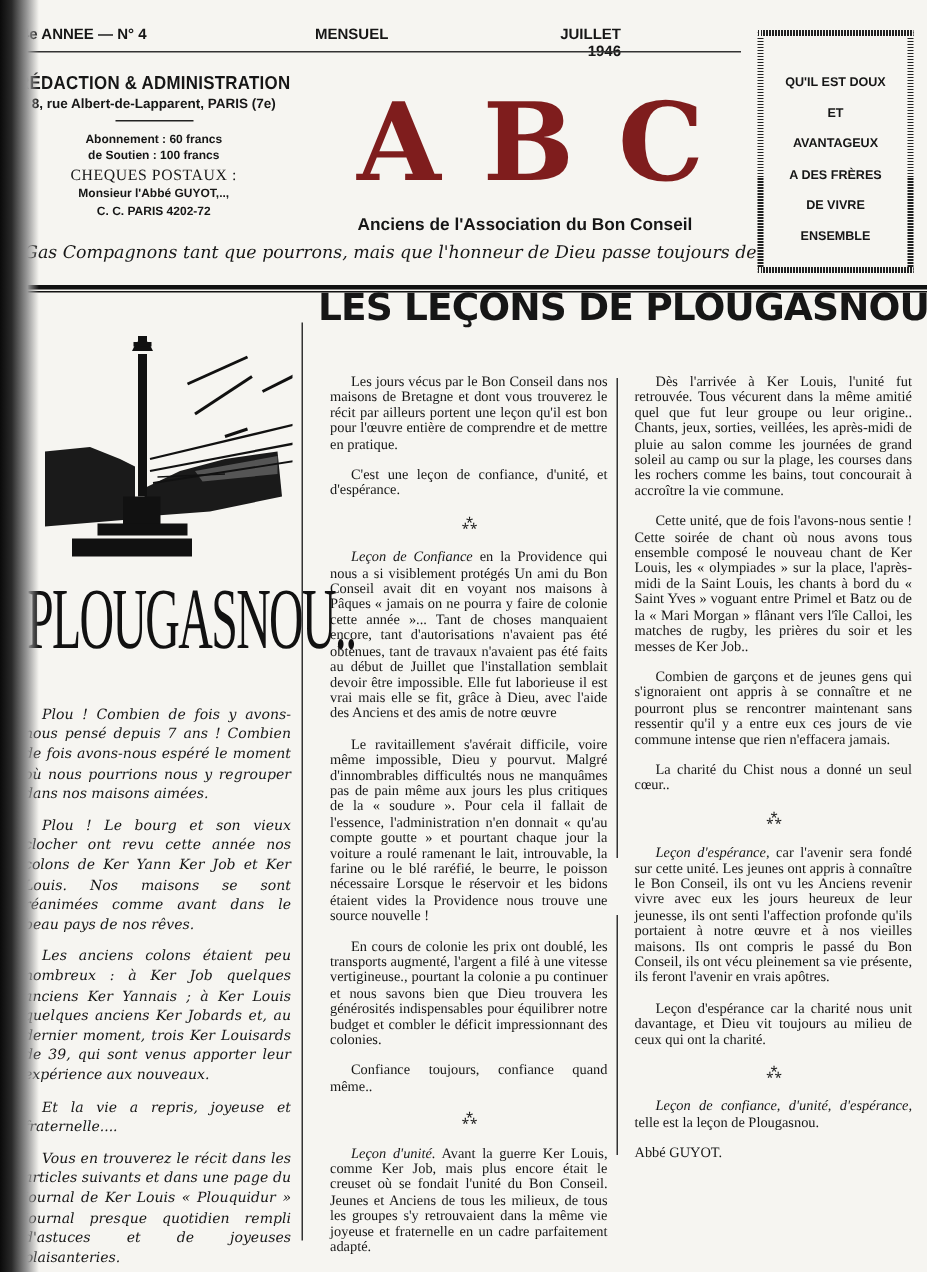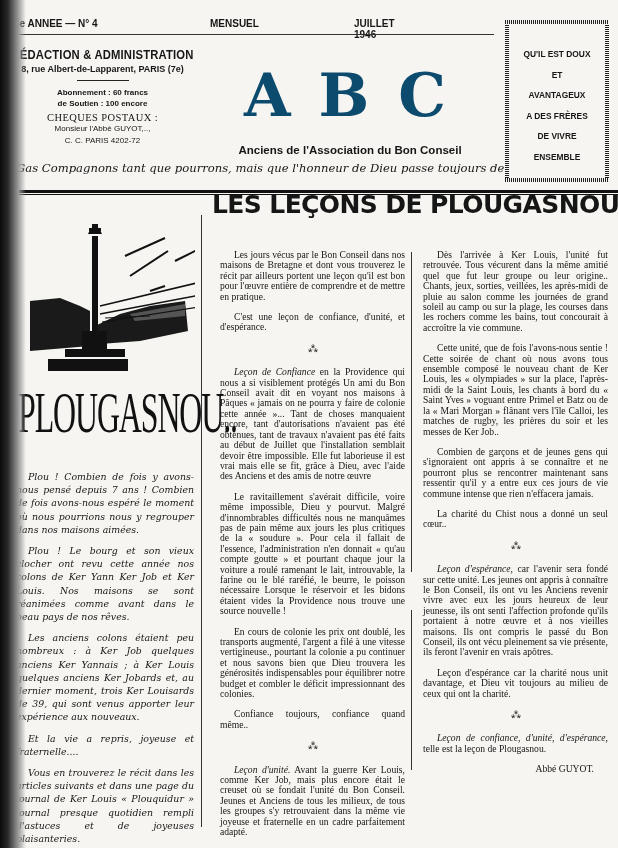--- a/index.html
+++ b/index.html
@@ -18,37 +18,37 @@
     z-index: 5; pointer-events: none;
   }
   
   .topline {
     position: absolute; left: 14px; top: 16px; width: 400px; height: 18px;
     font-family: "Liberation Sans", sans-serif; font-size: 10px; font-weight: bold;
   }
   .topline span { position: absolute; top: 2px; }
   .topline .issue { left: 0; }
   .topline .freq { left: 196px; }
-  .topline .date { left: 340px; }
+  .topline .date { left: 359px; text-align: right; }
   .top-rule { position: absolute; left: 14px; top: 34px; width: 480px; border-top: 1px solid #333; }
 
   
   .admin { position: absolute; left: 0; top: 48px; width: 205px; text-align: center; font-family: "Liberation Sans", sans-serif; }
   .admin .title { font-size: 12.5px; font-weight: bold; letter-spacing: 0.2px; transform: scaleX(0.9); }
   .admin .address { font-size: 9px; font-weight: bold; margin-top: 2px; }
   .admin .rule { width: 52px; margin: 6px auto 6px; border-top: 1px solid #222; }
   .admin .sub1, .admin .sub2 { font-size: 8px; font-weight: bold; line-height: 11px; }
   .admin .cheques { font-family: "Liberation Serif", serif; font-size: 10.5px; margin-top: 3px; letter-spacing: 0.4px; }
-  .admin .payee, .admin .account { font-size: 8px; font-weight: normal; line-height: 12px; }
+  .admin .payee, .admin .account { font-size: 8px; font-weight: bold; line-height: 12px; }
 
   
   .masthead { position: absolute; left: 220px; top: 52px; width: 260px; height: 120px; text-align: center; }
   .masthead .letters {
-    font-family: "DejaVu Serif", serif; font-weight: bold; font-size: 60px;
-    letter-spacing: 28px; line-height: 86px; padding-left: 18px; color: #0c4a6e;
+    font-family: "DejaVu Serif", serif; font-weight: bold; font-size: 72px;
+    letter-spacing: 28px; line-height: 86px; padding-left: 18px; color: #7f1d1d;
   }
   .masthead .subtitle { font-family: "Liberation Sans", sans-serif; font-weight: bold; font-size: 11.5px; margin-top: 6px; white-space: nowrap; }
 
   
   .motto {
     position: absolute; left: 16px; top: 161px; font-family: "DejaVu Serif", serif; font-style: italic;
     font-size: 11.6px; white-space: nowrap;
   }
 
   
@@ -92,21 +92,21 @@
   }
   .col {
     position: absolute; top: 250px; width: 185px;
     font-family: "Liberation Serif", serif; font-size: 9.6px; line-height: 10.4px; text-align: justify;
   }
   .col-mid { left: 220px; }
   .col-right { left: 423px; }
   .col p { text-indent: 14px; margin-bottom: 10px; }
   .col .it { font-style: italic; }
   .col .star { text-align: center; text-indent: 0; font-size: 9px; letter-spacing: -1px; margin: 6px 0 14px; }
-  .col .sig { text-align: right; text-indent: 0; margin-right: 14px; }
+  .col .sig { text-indent: 0; margin-right: 14px; }
   .col-divider-mid { position: absolute; left: 411px; top: 252px; height: 320px; border-left: 1px solid #333; }
   .col-divider-mid2 { position: absolute; left: 411px; top: 610px; height: 160px; border-left: 1px solid #333; }
 </style>
 </head>
 <body>
 
 <div class="page">
   <div class="scan-shadow"></div>
 
   <div class="topline">
@@ -114,21 +114,21 @@
     <span class="freq">MENSUEL</span>
     <span class="date">JUILLET 1946</span>
   </div>
   <div class="top-rule"></div>
 
   <div class="admin">
     <div class="title">RÉDACTION &amp; ADMINISTRATION</div>
     <div class="address">8, rue Albert-de-Lapparent, PARIS (7e)</div>
     <div class="rule"></div>
     <div class="sub1">Abonnement : 60 francs</div>
-    <div class="sub2">de Soutien : 100 encore</div>
+    <div class="sub2">de Soutien : 100 francs</div>
     <div class="cheques">CHEQUES POSTAUX :</div>
     <div class="payee">Monsieur l'Abbé GUYOT,..,</div>
     <div class="account">C. C. PARIS 4202-72</div>
   </div>
 
   <div class="masthead">
     <div class="letters">ABC</div>
     <div class="subtitle">Anciens de l'Association du Bon Conseil</div>
   </div>
 

